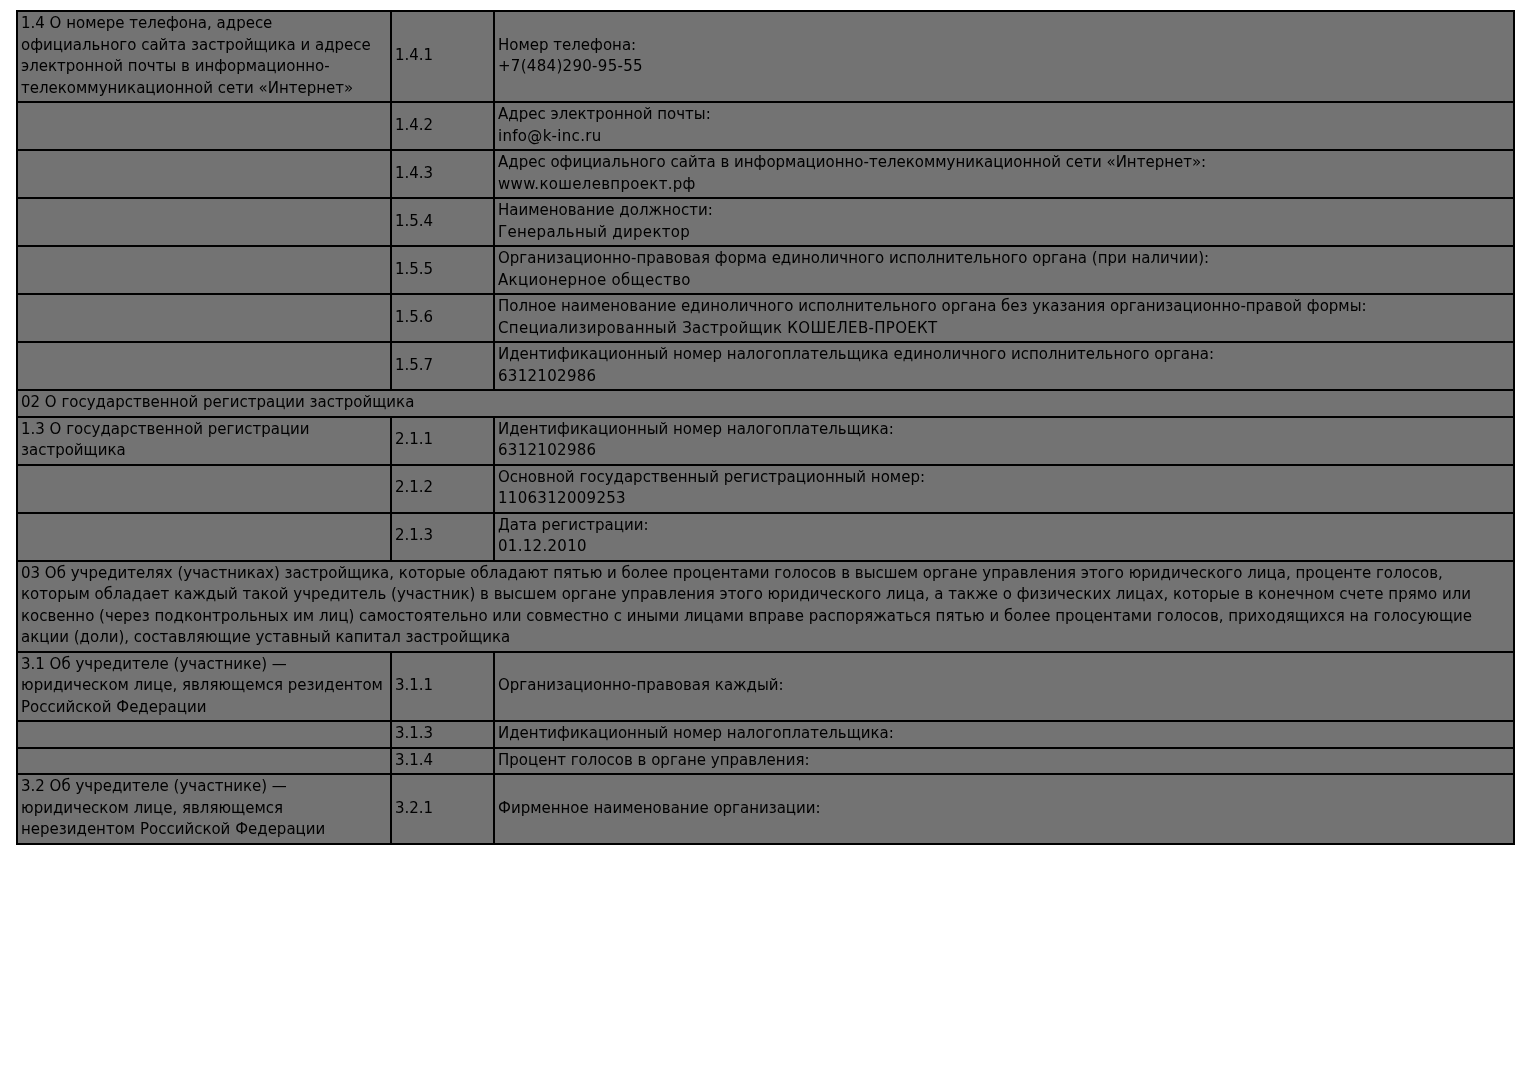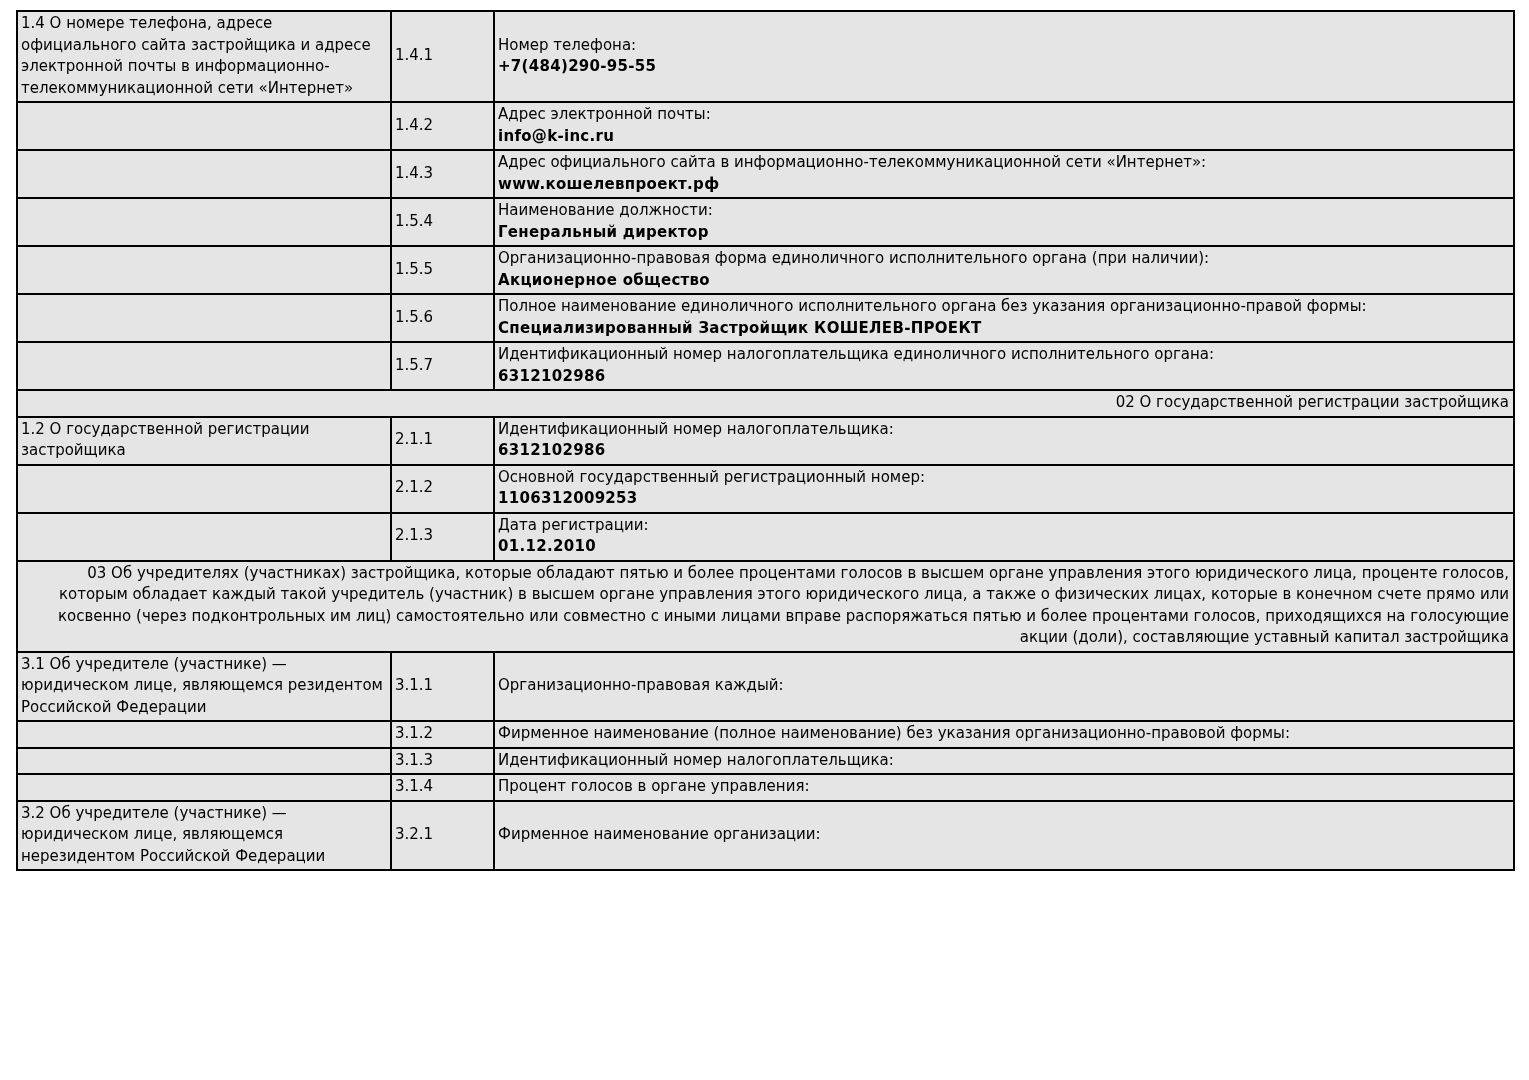--- a/index.html
+++ b/index.html
@@ -20,28 +20,28 @@
   }
   col.col-section { width: 374px; }
   col.col-num     { width: 103px; }
   col.col-content { width: 1020px; }
   td {
     border: 2px solid #000000;
     font-size: 15px;
     line-height: 21.5px;
     padding: 1px 4px 2px 3px;
     overflow: hidden;
-    background: #e5e5e5;
+    background: #737373;
   }
   td.c1 { vertical-align: top; }
   td.c2 { vertical-align: middle; }
   td.c3 { vertical-align: middle; }
-  td.band { vertical-align: top; text-align: right; }
+  td.band { vertical-align: top; }
   .field-label { font-weight: normal; }
-  .field-value { font-weight: bold; letter-spacing: 0.02em; }
+  .field-value { font-weight: normal; letter-spacing: 0.02em; }
 </style>
 </head>
 <body>
 
 <table class="decl">
   <colgroup>
     <col class="col-section">
     <col class="col-num">
     <col class="col-content">
   </colgroup>
@@ -99,21 +99,21 @@
         <td class="c2">1.5.7</td>
         <td class="c3">
           <div class="field-label">Идентификационный номер налогоплательщика единоличного исполнительного органа:</div>
           <div class="field-value">6312102986</div>
         </td>
       </tr>
       <tr>
         <td colspan="3" class="band">02 О государственной регистрации застройщика</td>
       </tr>
       <tr>
-        <td class="c1">1.2 О государственной регистрации застройщика</td>
+        <td class="c1">1.3 О государственной регистрации застройщика</td>
         <td class="c2">2.1.1</td>
         <td class="c3">
           <div class="field-label">Идентификационный номер налогоплательщика:</div>
           <div class="field-value">6312102986</div>
         </td>
       </tr>
       <tr>
         <td class="c1"></td>
         <td class="c2">2.1.2</td>
         <td class="c3">
@@ -134,27 +134,20 @@
       </tr>
       <tr>
         <td class="c1">3.1 Об учредителе (участнике) — юридическом лице, являющемся резидентом Российской Федерации</td>
         <td class="c2">3.1.1</td>
         <td class="c3">
           <div class="field-label">Организационно-правовая каждый:</div>
         </td>
       </tr>
       <tr>
         <td class="c1"></td>
-        <td class="c2">3.1.2</td>
-        <td class="c3">
-          <div class="field-label">Фирменное наименование (полное наименование) без указания организационно-правовой формы:</div>
-        </td>
-      </tr>
-      <tr>
-        <td class="c1"></td>
         <td class="c2">3.1.3</td>
         <td class="c3">
           <div class="field-label">Идентификационный номер налогоплательщика:</div>
         </td>
       </tr>
       <tr>
         <td class="c1"></td>
         <td class="c2">3.1.4</td>
         <td class="c3">
           <div class="field-label">Процент голосов в органе управления:</div>

